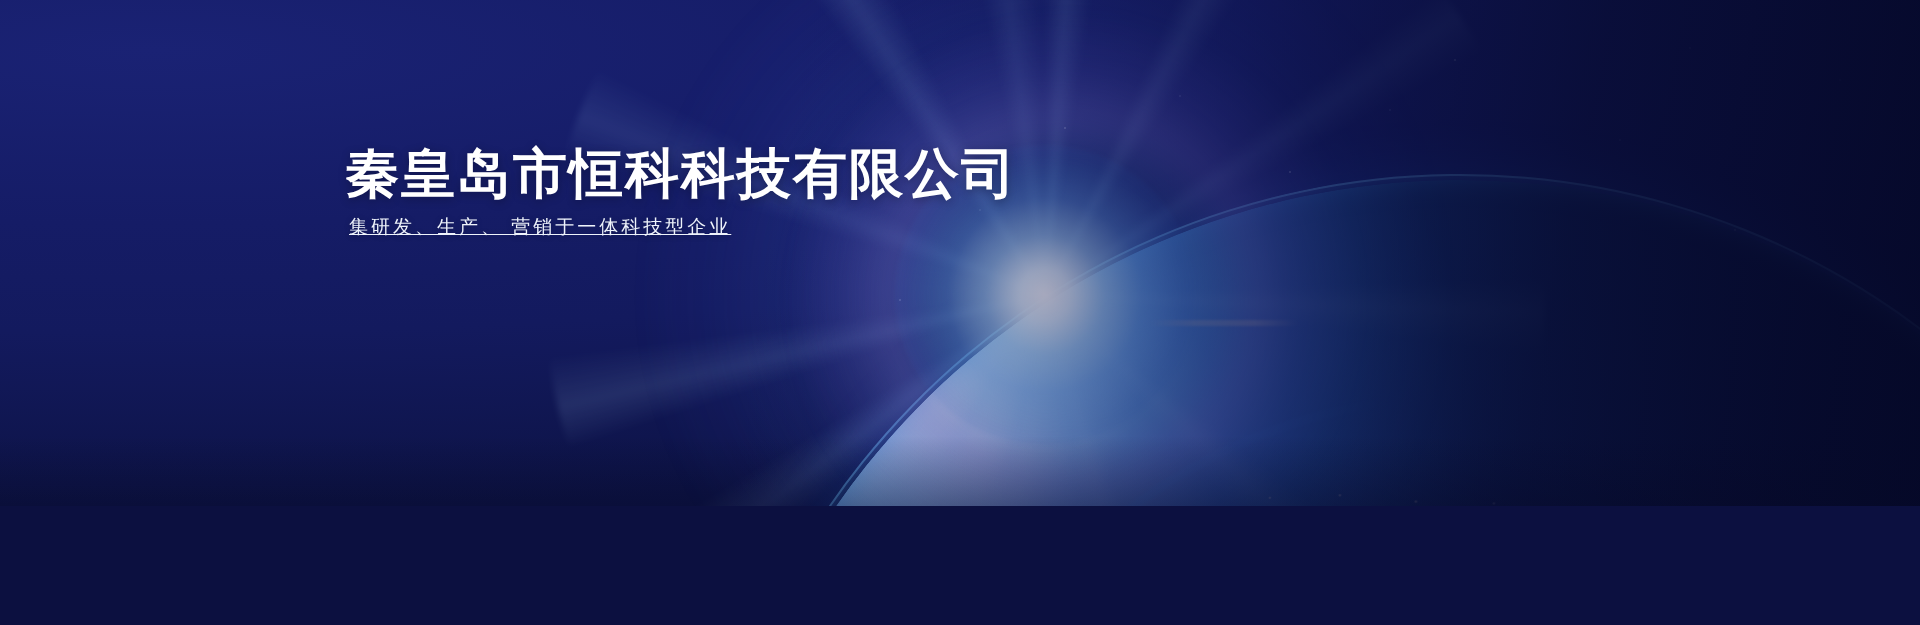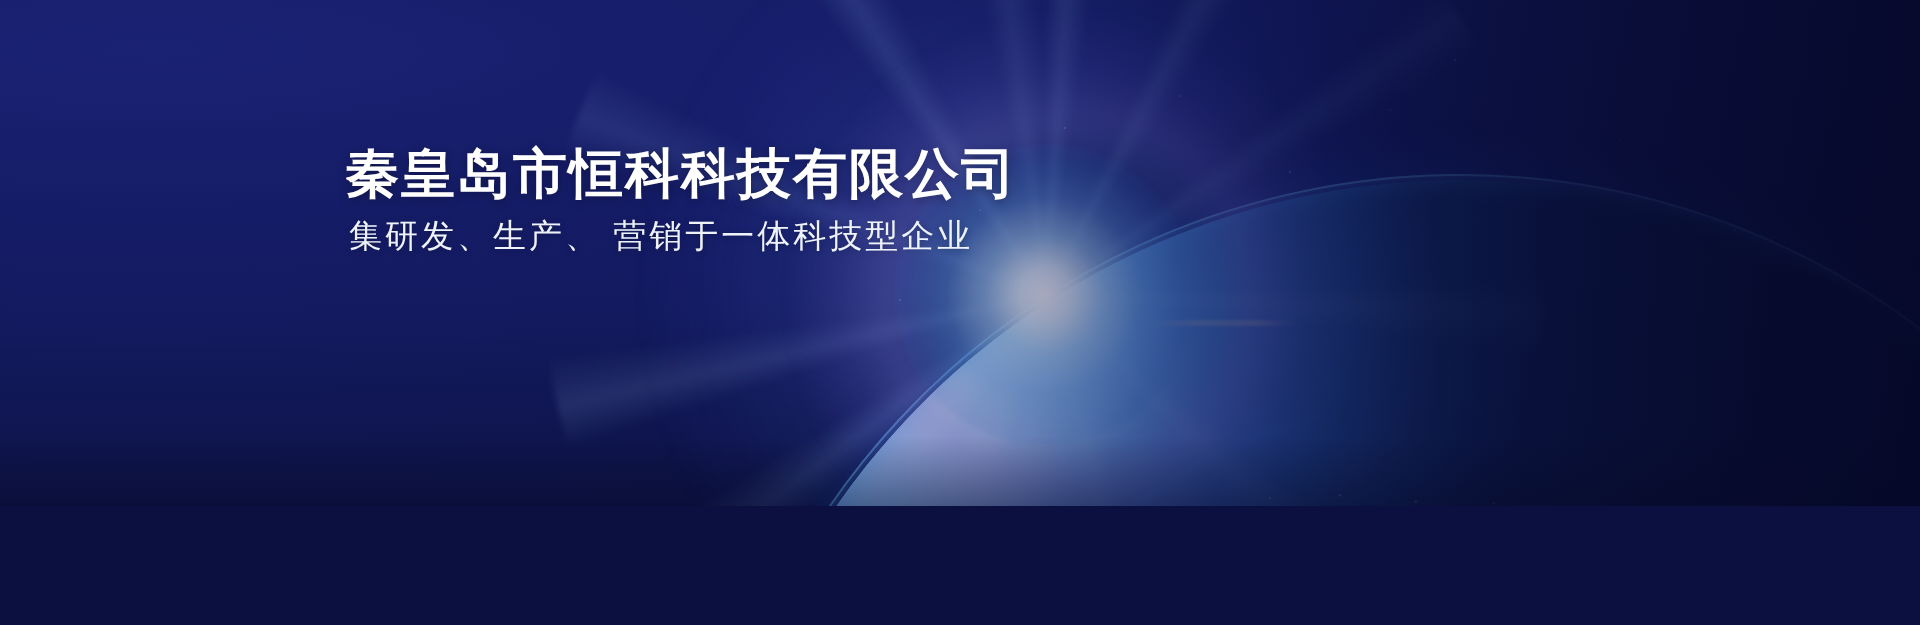--- a/index.html
+++ b/index.html
@@ -201,23 +201,23 @@
   .seam{position:absolute;left:1149px;top:320px;width:150px;height:6px;
         background:linear-gradient(90deg, rgba(190,185,190,0) 0%, rgba(205,198,200,.30) 30%,
                    rgba(215,205,205,.34) 70%, rgba(190,185,190,0) 100%);
         filter:blur(1px);}
 
   
   .text-block{position:absolute;left:345px;top:143px;z-index:40;}
   .title{margin:0;color:#ffffff;font-size:54px;line-height:1.12;font-weight:700;
          letter-spacing:2px;white-space:nowrap;
          text-shadow:0 2px 10px rgba(0,0,0,.30);}
-  .subtitle{margin:12px 0 0 4px;color:#eef3fb;font-size:33px;line-height:1.3;
+  .subtitle{margin:12px 0 0 4px;color:#eef3fb;font-size:19px;line-height:1.3;
             font-weight:300;letter-spacing:3px;white-space:nowrap;
-            text-shadow:0 1px 6px rgba(0,0,0,.28);}
+            text-shadow:0 1px 6px rgba(0,0,0,.28);text-decoration:underline;}
 
   
   .bottom-fade{position:absolute;left:0;right:0;bottom:0;height:70px;
       background:linear-gradient(180deg, rgba(6,9,40,0) 0%, rgba(6,9,40,.40) 100%);}
 </style>
 </head>
 <body>
 
 <div id="banner">
 

